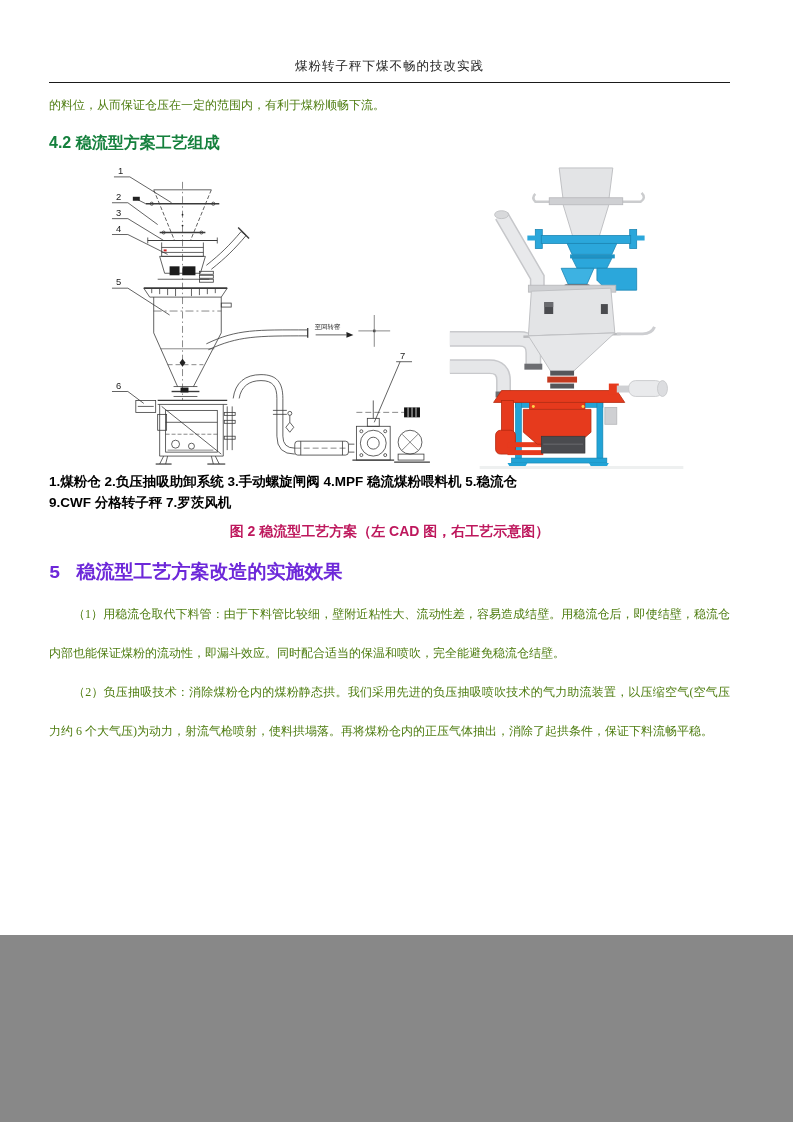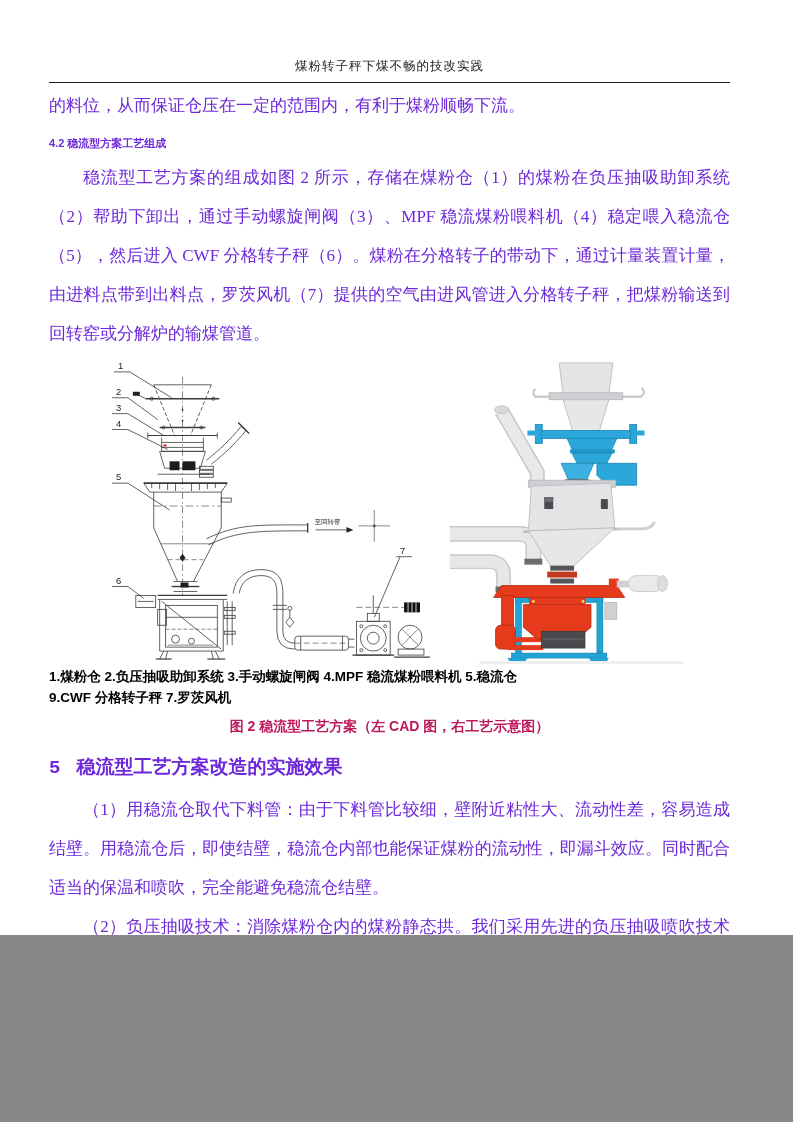--- a/index.html
+++ b/index.html
@@ -8,27 +8,27 @@
     background:#fff; overflow:hidden; box-sizing:border-box;
     padding:0 63px 0 49px;
     font-family:"Liberation Serif","DejaVu Serif",serif; color:#111;
   }
   .header-title{
     padding-top:57px; text-align:center; font-size:12.5px; line-height:18px;
     letter-spacing:1px; color:#222;
   }
   .header-rule{ margin-top:7px; border-top:1.6px solid #1a1a1a; height:0; }
   .body-text{
-    font-size:17px; line-height:39px; text-align:justify; margin:0; color:#6d28d9;
+    font-size:12px; line-height:39px; text-align:justify; margin:0; color:#4d7c0f;
   }
   .intro{ margin-top:3px; }
   .indent{ text-indent:2em; }
   .h42{
     margin:3px 0 0 0; font-family:"Liberation Sans","DejaVu Sans",sans-serif;
-    font-weight:bold; font-size:11px; line-height:30px; color:#6d28d9;
+    font-weight:bold; font-size:16px; line-height:30px; color:#15803d;
   }
   .figure-row{
     margin-top:4px; display:flex; align-items:flex-start;
     padding-left:38px; gap:12px; height:308px;
   }
   .legend{
     text-align:left; font-family:"Liberation Sans","DejaVu Sans",sans-serif;
     font-weight:bold; font-size:13.5px; line-height:19px; color:#000; margin-top:2px;
   }
   .fig-caption{
@@ -65,21 +65,20 @@
 
 <div class="page">
 
   <div class="header-title">煤粉转子秤下煤不畅的技改实践</div>
   <div class="header-rule"></div>
 
   <p class="body-text intro">的料位，从而保证仓压在一定的范围内，有利于煤粉顺畅下流。</p>
 
   <h2 class="h42">4.2 稳流型方案工艺组成</h2>
 
-  <p class="body-text indent">稳流型工艺方案的组成如图 2 所示，存储在煤粉仓（1）的煤粉在负压抽吸助卸系统（2）帮助下卸出，通过手动螺旋闸阀（3）、MPF 稳流煤粉喂料机（4）稳定喂入稳流仓（5），然后进入 CWF 分格转子秤（6）。煤粉在分格转子的带动下，通过计量装置计量，由进料点带到出料点，罗茨风机（7）提供的空气由进风管进入分格转子秤，把煤粉输送到回转窑或分解炉的输煤管道。</p>
 
   <div class="figure-row">
 
     <svg width="350" height="308" viewBox="0 0 350 310" xmlns="http://www.w3.org/2000/svg">
       <g stroke="#3a3a3a" stroke-width="0.8" fill="none">
 
         <line x1="95" y1="20" x2="95" y2="240" stroke-dasharray="7 3 1.5 3" stroke-width="0.6"></line>
 
         <line x1="66" y1="28" x2="124" y2="28"></line>
         <line x1="66" y1="28" x2="87" y2="79" stroke-dasharray="4 2"></line>

